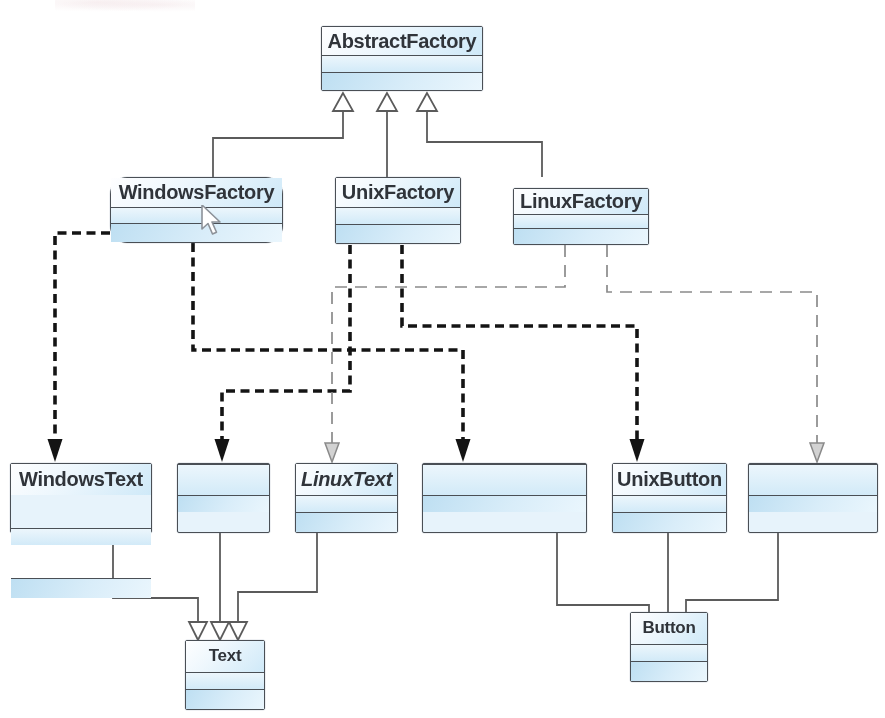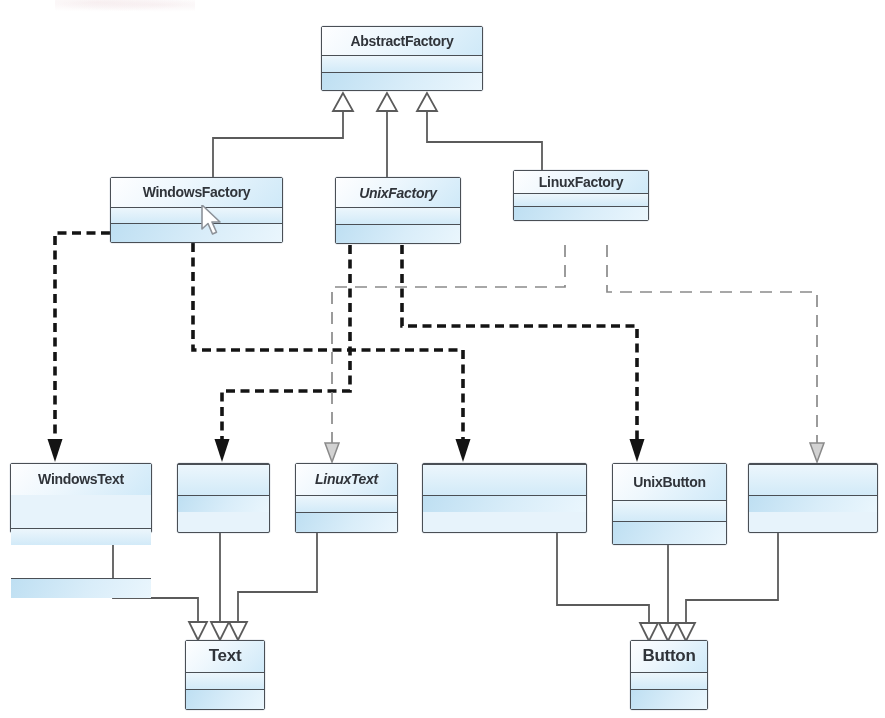--- a/index.html
+++ b/index.html
@@ -21,21 +21,21 @@
     display:grid;
     grid-template-rows:45% 26% 29%;
     box-sizing:border-box;
     background:#e7f3fb;
     box-shadow:0 0 0 0.5px rgba(120,140,160,0.25);
   }
   .cmp{box-sizing:border-box;}
   .cmp.title{
     background:linear-gradient(135deg,#fefeff 0%,#eef7fd 40%,#cfe9f8 100%);
     display:flex;align-items:center;justify-content:center;
-    font-weight:bold;font-size:14px;color:#30343a;letter-spacing:-0.3px;
+    font-weight:bold;font-size:20px;color:#30343a;letter-spacing:-0.3px;
     white-space:nowrap;overflow:hidden;
   }
   .cmp.mid{
     border-top:1.2px solid #4a4f55;
     background:linear-gradient(180deg,#ecf6fc 0%,#d2eaf8 100%);
   }
   .cmp.bot{
     border-top:1.2px solid #4a4f55;
     background:linear-gradient(120deg,#bedff2 0%,#d9edf9 55%,#eaf6fd 100%);
   }
@@ -97,31 +97,31 @@
       <polygon points="817,462 810,443 824,443"></polygon>
     </g>
   </svg>
 
   <div class="uml-class" style="left:321px;top:26px;width:162px;height:65px;">
     <div class="cmp title">AbstractFactory</div>
     <div class="cmp mid"></div>
     <div class="cmp bot"></div>
   </div>
 
-  <div class="uml-class" style="left:110px;top:177px;width:173px;height:66px;">
+  <div class="uml-class" style="left:110px;top:177px;width:173px;height:66px;border-radius:17px;">
     <div class="cmp title">WindowsFactory</div>
     <div class="cmp mid"></div>
     <div class="cmp bot"></div>
   </div>
-  <div class="uml-class" style="left:335px;top:177px;width:126px;height:67px;font-style:italic;">
+  <div class="uml-class" style="left:335px;top:177px;width:126px;height:67px;">
     <div class="cmp title">UnixFactory</div>
     <div class="cmp mid"></div>
     <div class="cmp bot"></div>
   </div>
-  <div class="uml-class" style="left:513px;top:170px;width:136px;height:51px;">
+  <div class="uml-class" style="left:513px;top:188px;width:136px;height:57px;">
     <div class="cmp title">LinuxFactory</div>
     <div class="cmp mid"></div>
     <div class="cmp bot"></div>
   </div>
 
   <div class="uml-class" style="left:10px;top:463px;width:142px;height:70px;gap:33px;">
     <div class="cmp title">WindowsText</div>
     <div class="cmp mid"></div>
     <div class="cmp bot"></div>
   </div>
@@ -131,36 +131,36 @@
   </div>
   <div class="uml-class" style="left:295px;top:463px;width:103px;height:70px;font-style:italic;">
     <div class="cmp title">LinuxText</div>
     <div class="cmp mid"></div>
     <div class="cmp bot"></div>
   </div>
   <div class="uml-class" style="left:422px;top:463px;width:165px;height:70px;">
     <div class="cmp mid"></div>
     <div class="cmp bot"></div>
   </div>
-  <div class="uml-class" style="left:612px;top:463px;width:115px;height:82px;">
+  <div class="uml-class" style="left:612px;top:463px;width:115px;height:70px;">
     <div class="cmp title">UnixButton</div>
     <div class="cmp mid"></div>
     <div class="cmp bot"></div>
   </div>
   <div class="uml-class" style="left:748px;top:463px;width:130px;height:70px;">
     <div class="cmp mid"></div>
     <div class="cmp bot"></div>
   </div>
 
   <div class="uml-class small-title" style="left:185px;top:640px;width:80px;height:70px;">
     <div class="cmp title">Text</div>
     <div class="cmp mid"></div>
     <div class="cmp bot"></div>
   </div>
-  <div class="uml-class small-title" style="left:630px;top:640px;width:78px;height:70px;">
+  <div class="uml-class small-title" style="left:630px;top:612px;width:78px;height:70px;">
     <div class="cmp title">Button</div>
     <div class="cmp mid"></div>
     <div class="cmp bot"></div>
   </div>
 
   <svg class="cursor" viewBox="0 0 22 32">
     <polygon points="1,0 1,24 7,18.5 11.5,29 15.5,27.2 11,17 19,17" fill="#ffffff" stroke="#8d9299" stroke-width="1.6" stroke-linejoin="round"></polygon>
   </svg>
 
 </div>

